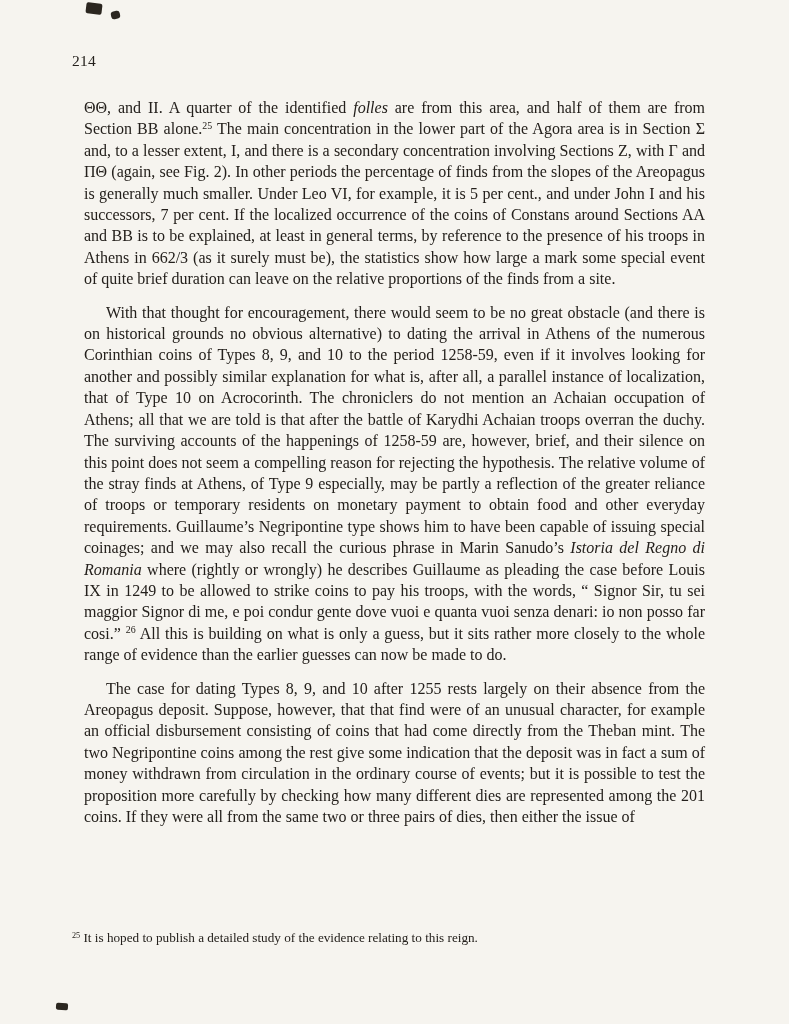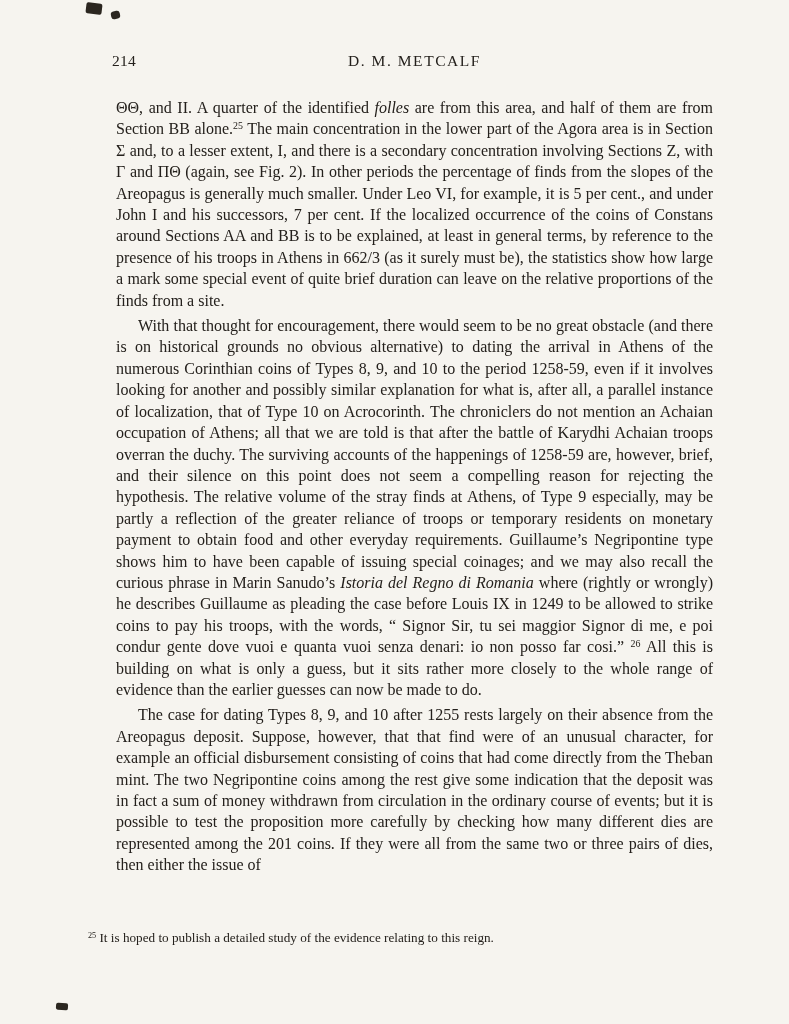--- a/index.html
+++ b/index.html
@@ -12,21 +12,21 @@
     font-family:"Liberation Serif","DejaVu Serif",serif;
   }
   .page{
     position:relative;
     width:789px;
     height:1024px;
     margin:0 auto;
     background:var(--paper);
     color:var(--ink);
     box-sizing:border-box;
-    padding:52px 72px 0 112px;
+    padding:52px 72px 0 72px;
     overflow:hidden;
   }
   
   .artifact{
     position:absolute;
     background:#2b2620;
     border-radius:2px;
   }
   .artifact.a1{left:86px;top:3px;width:16px;height:11px;transform:rotate(7deg);}
   .artifact.a2{left:111px;top:11px;width:9px;height:8px;transform:rotate(-12deg);border-radius:3px;}
@@ -49,37 +49,37 @@
     letter-spacing:0.10em;
   }
 
   .body-text{
     margin-top:25px;
     font-size:16px;
     line-height:21.4px;
     text-align:justify;
   }
   .para{
-    margin:4px;
+    margin:12px;
   }
   .para.indent{
     text-indent:22px;
   }
   sup{
     font-size:62%;
     line-height:0;
     vertical-align:baseline;
     position:relative;
     top:-0.55em;
   }
   i{font-style:italic;}
 
   .footnotes{
     position:absolute;
-    left:72px;
+    left:56px;
     right:72px;
     top:928px;
     font-size:13.2px;
     line-height:20px;
     text-align:justify;
   }
   .footnote{
     margin:0;
     text-indent:16px;
   }
@@ -88,21 +88,20 @@
 <body>
 
 <div class="page">
 
   <div class="artifact a1"></div>
   <div class="artifact a2"></div>
   <div class="artifact a3"></div>
 
   <div class="running-header">
     <span class="page-number">214</span>
-    <span class="running-head">D. M. METCALF</span>
   </div>
 
   <div class="body-text">
       <p class="para"><span>ΘΘ, and II. A quarter of the identified </span><i>folles</i><span> are from this area, and half of them are from Section BB alone.</span><sup>25</sup><span> The main concentration in the lower part of the Agora area is in Section Σ and, to a lesser extent, I, and there is a secondary concentration involving Sections Z, with Γ and ΠΘ (again, see Fig. 2). In other periods the percentage of finds from the slopes of the Areopagus is generally much smaller. Under Leo VI, for example, it is 5 per cent., and under John I and his successors, 7 per cent. If the localized occurrence of the coins of Constans around Sections AA and BB is to be explained, at least in general terms, by reference to the presence of his troops in Athens in 662/3 (as it surely must be), the statistics show how large a mark some special event of quite brief duration can leave on the relative proportions of the finds from a site.</span></p>
       <p class="para indent"><span>With that thought for encouragement, there would seem to be no great obstacle (and there is on historical grounds no obvious alternative) to dating the arrival in Athens of the numerous Corinthian coins of Types 8, 9, and 10 to the period 1258-59, even if it involves looking for another and possibly similar explanation for what is, after all, a parallel instance of localization, that of Type 10 on Acrocorinth. The chroniclers do not mention an Achaian occupation of Athens; all that we are told is that after the battle of Karydhi Achaian troops overran the duchy. The surviving accounts of the happenings of 1258-59 are, however, brief, and their silence on this point does not seem a compelling reason for rejecting the hypothesis. The relative volume of the stray finds at Athens, of Type 9 especially, may be partly a reflection of the greater reliance of troops or temporary residents on monetary payment to obtain food and other everyday requirements. Guillaume’s Negripontine type shows him to have been capable of issuing special coinages; and we may also recall the curious phrase in Marin Sanudo’s </span><i>Istoria del Regno di Romania</i><span> where (rightly or wrongly) he describes Guillaume as pleading the case before Louis IX in 1249 to be allowed to strike coins to pay his troops, with the words, “ Signor Sir, tu sei maggior Signor di me, e poi condur gente dove vuoi e quanta vuoi senza denari: io non posso far cosi.” </span><sup>26</sup><span> All this is building on what is only a guess, but it sits rather more closely to the whole range of evidence than the earlier guesses can now be made to do.</span></p>
       <p class="para indent"><span>The case for dating Types 8, 9, and 10 after 1255 rests largely on their absence from the Areopagus deposit. Suppose, however, that that find were of an unusual character, for example an official disbursement consisting of coins that had come directly from the Theban mint. The two Negripontine coins among the rest give some indication that the deposit was in fact a sum of money withdrawn from circulation in the ordinary course of events; but it is possible to test the proposition more carefully by checking how many different dies are represented among the 201 coins. If they were all from the same two or three pairs of dies, then either the issue of</span></p>
     </div>
 
   <div class="footnotes">
       <p class="footnote"><sup>25</sup><span> It is hoped to publish a detailed study of the evidence relating to this reign.</span></p>

